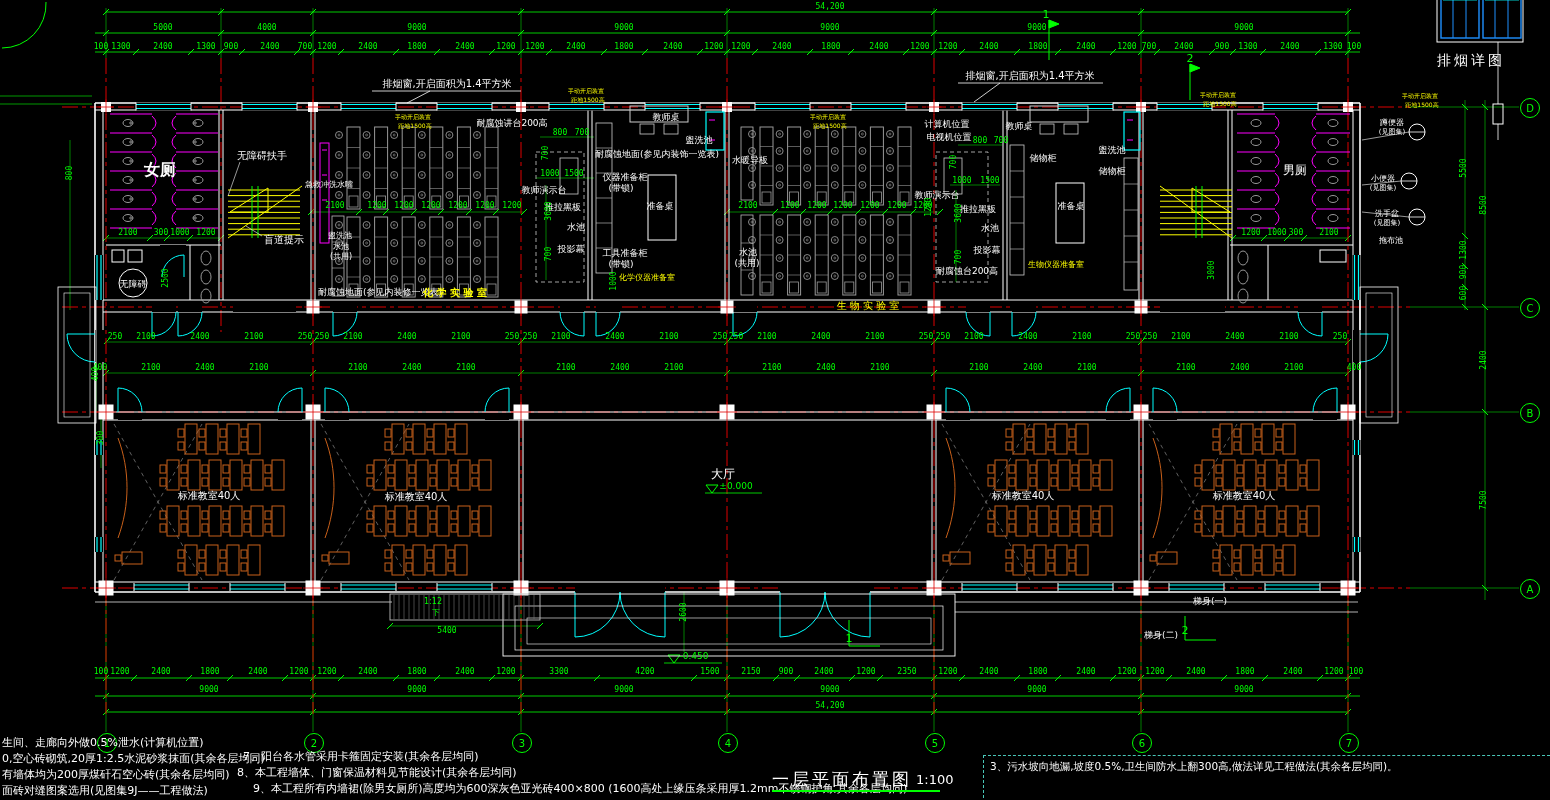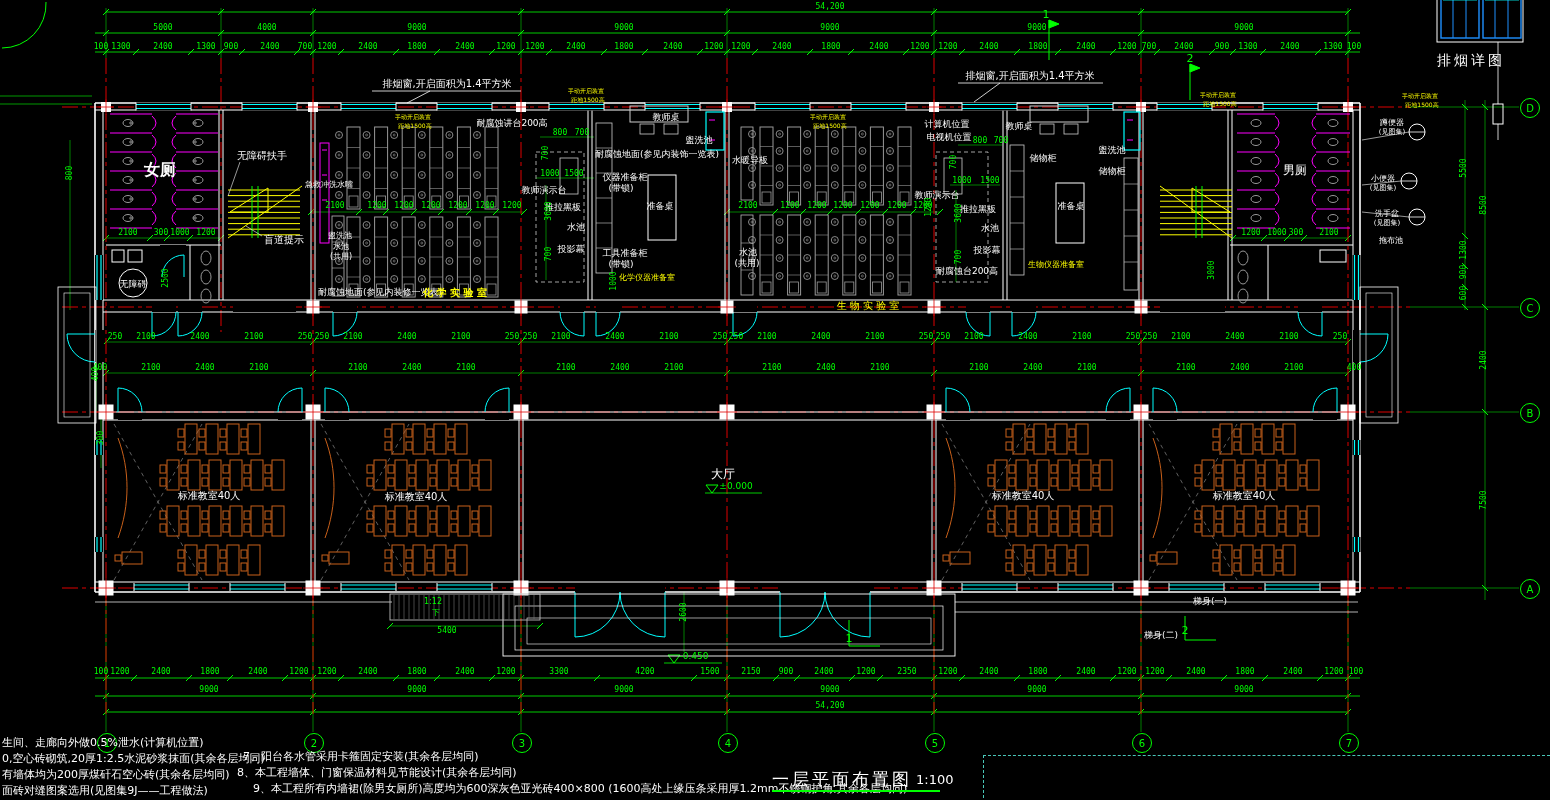--- a/index.html
+++ b/index.html
@@ -1672,16 +1672,17 @@
   <div class="noteR" style="left:237px;top:765px">8、本工程墙体、门窗保温材料见节能设计(其余各层均同)</div>
   <div class="noteR" style="left:253px;top:781px">9、本工程所有内墙裙(除男女厕所)高度均为600深灰色亚光砖400×800 (1600高处上缘压条采用厚1.2mm不锈钢护角,其余各层均同)</div>
 
   <div id="titlebar">
     <span class="t">一层平面布置图</span>
     <span class="u"></span>
   </div>
   <div id="scale">1:100</div>
 
   <div id="notebox">
+    <div>3、污水坡向地漏,坡度0.5%,卫生间防水上翻300高,做法详见工程做法(其余各层均同)。</div>
   </div>
 
   <div id="detailtitle">排烟详图</div>
 </div>
 
 </body></html>

